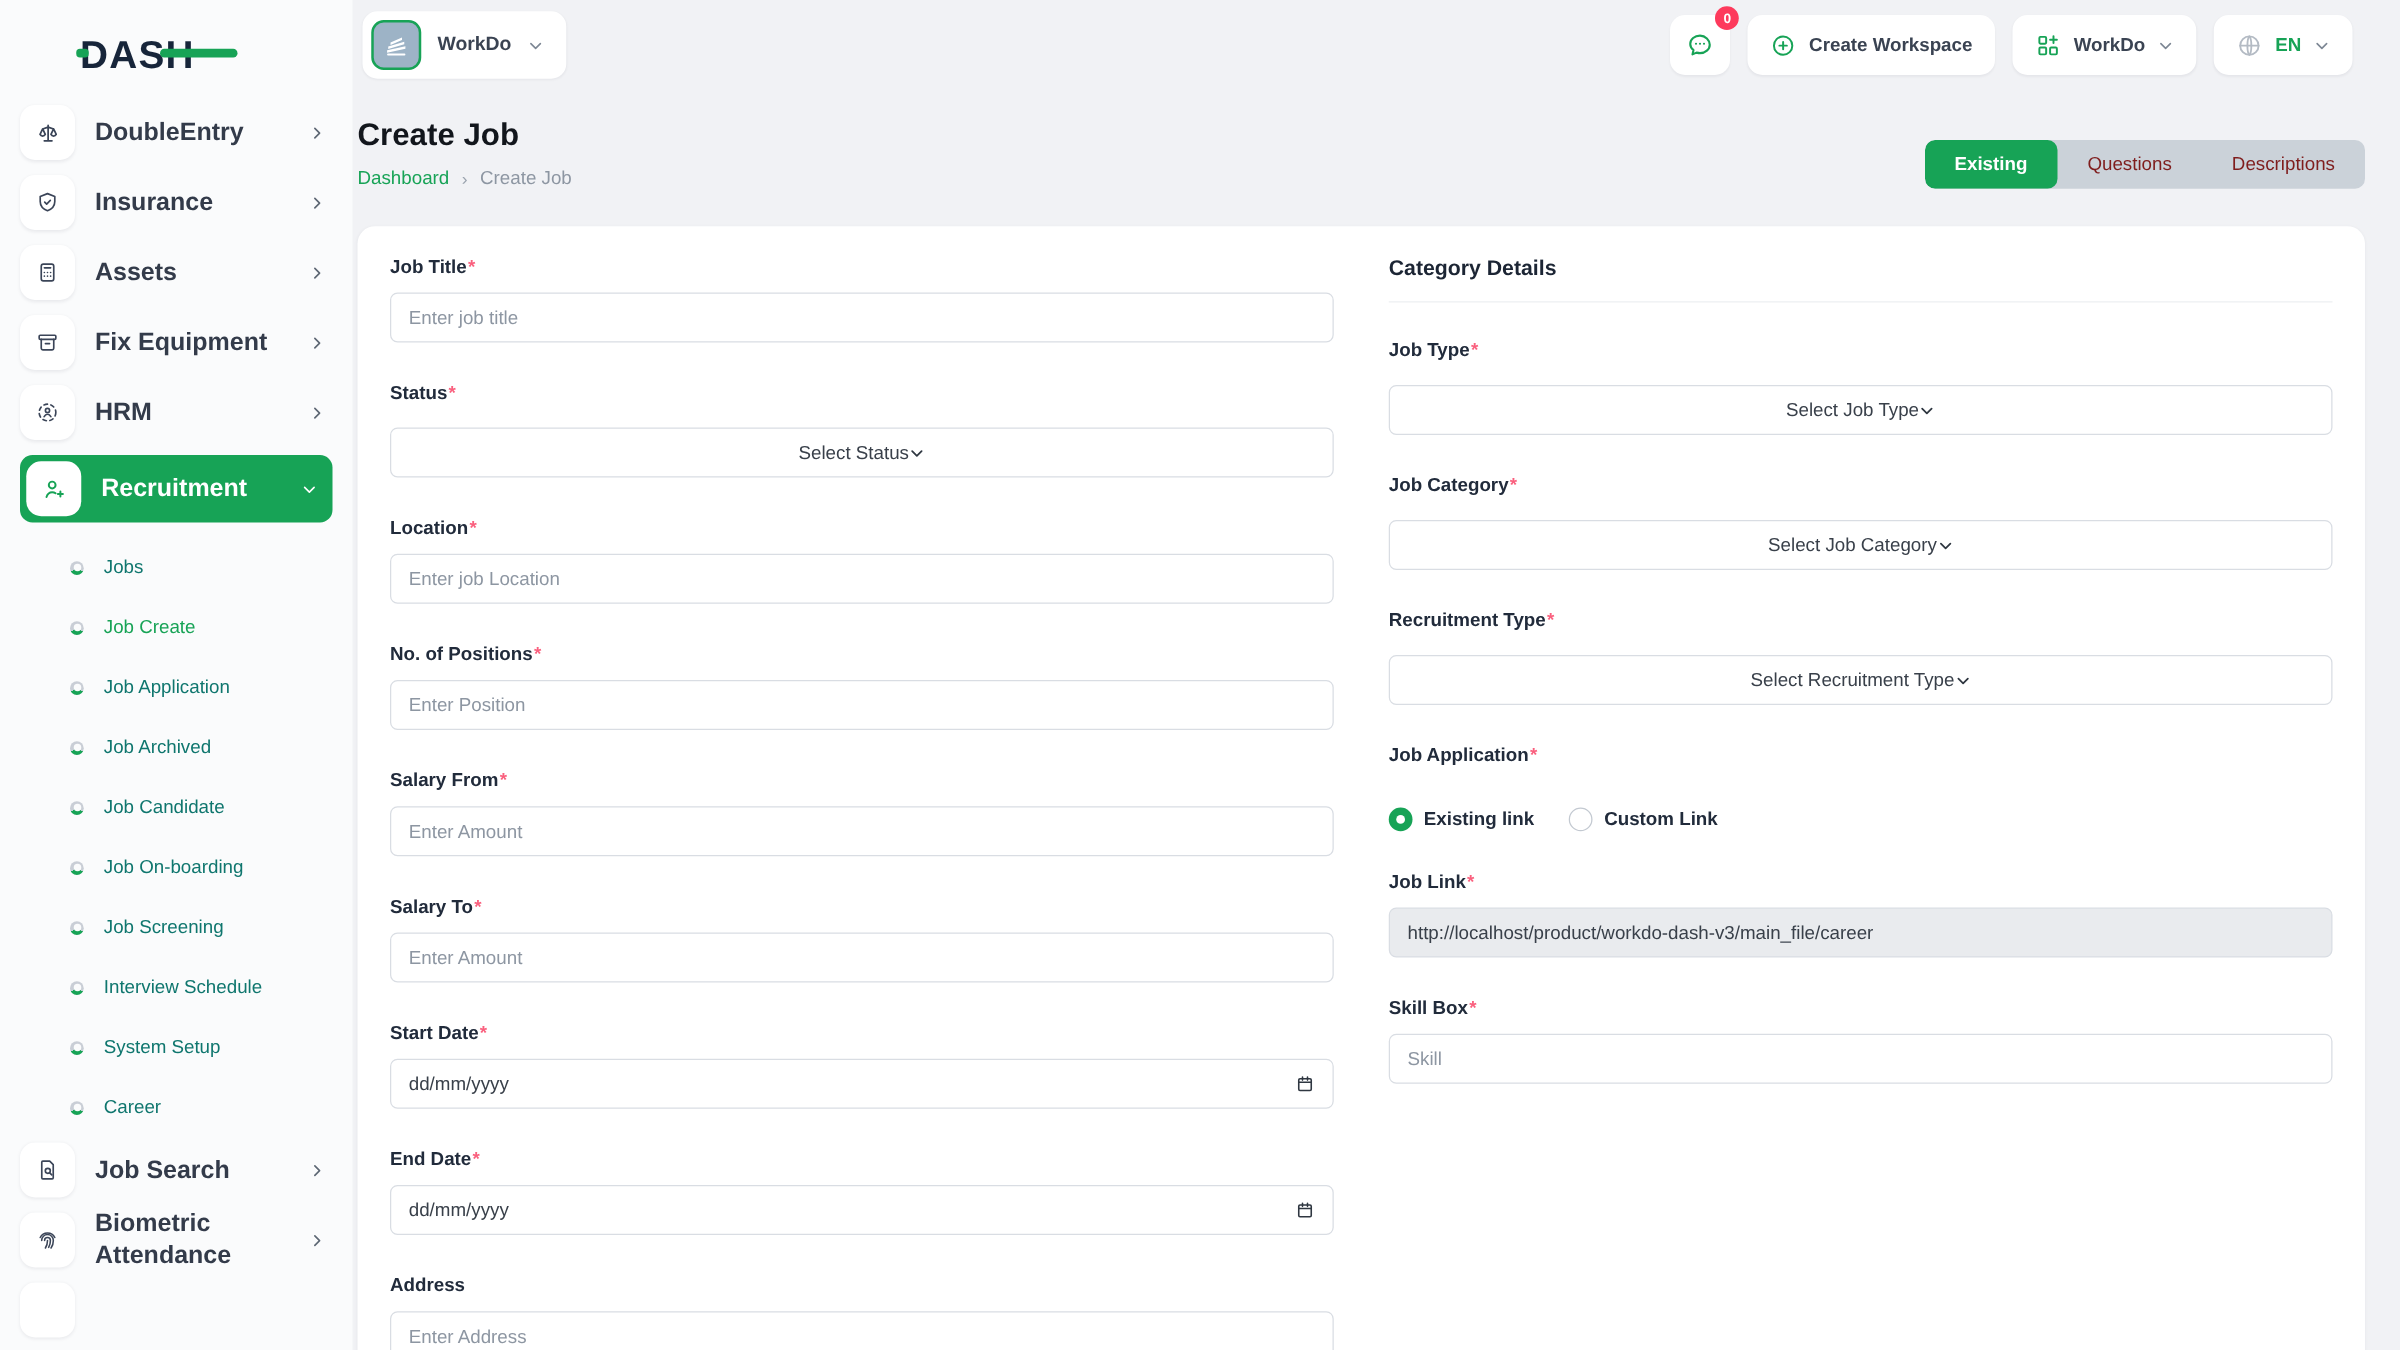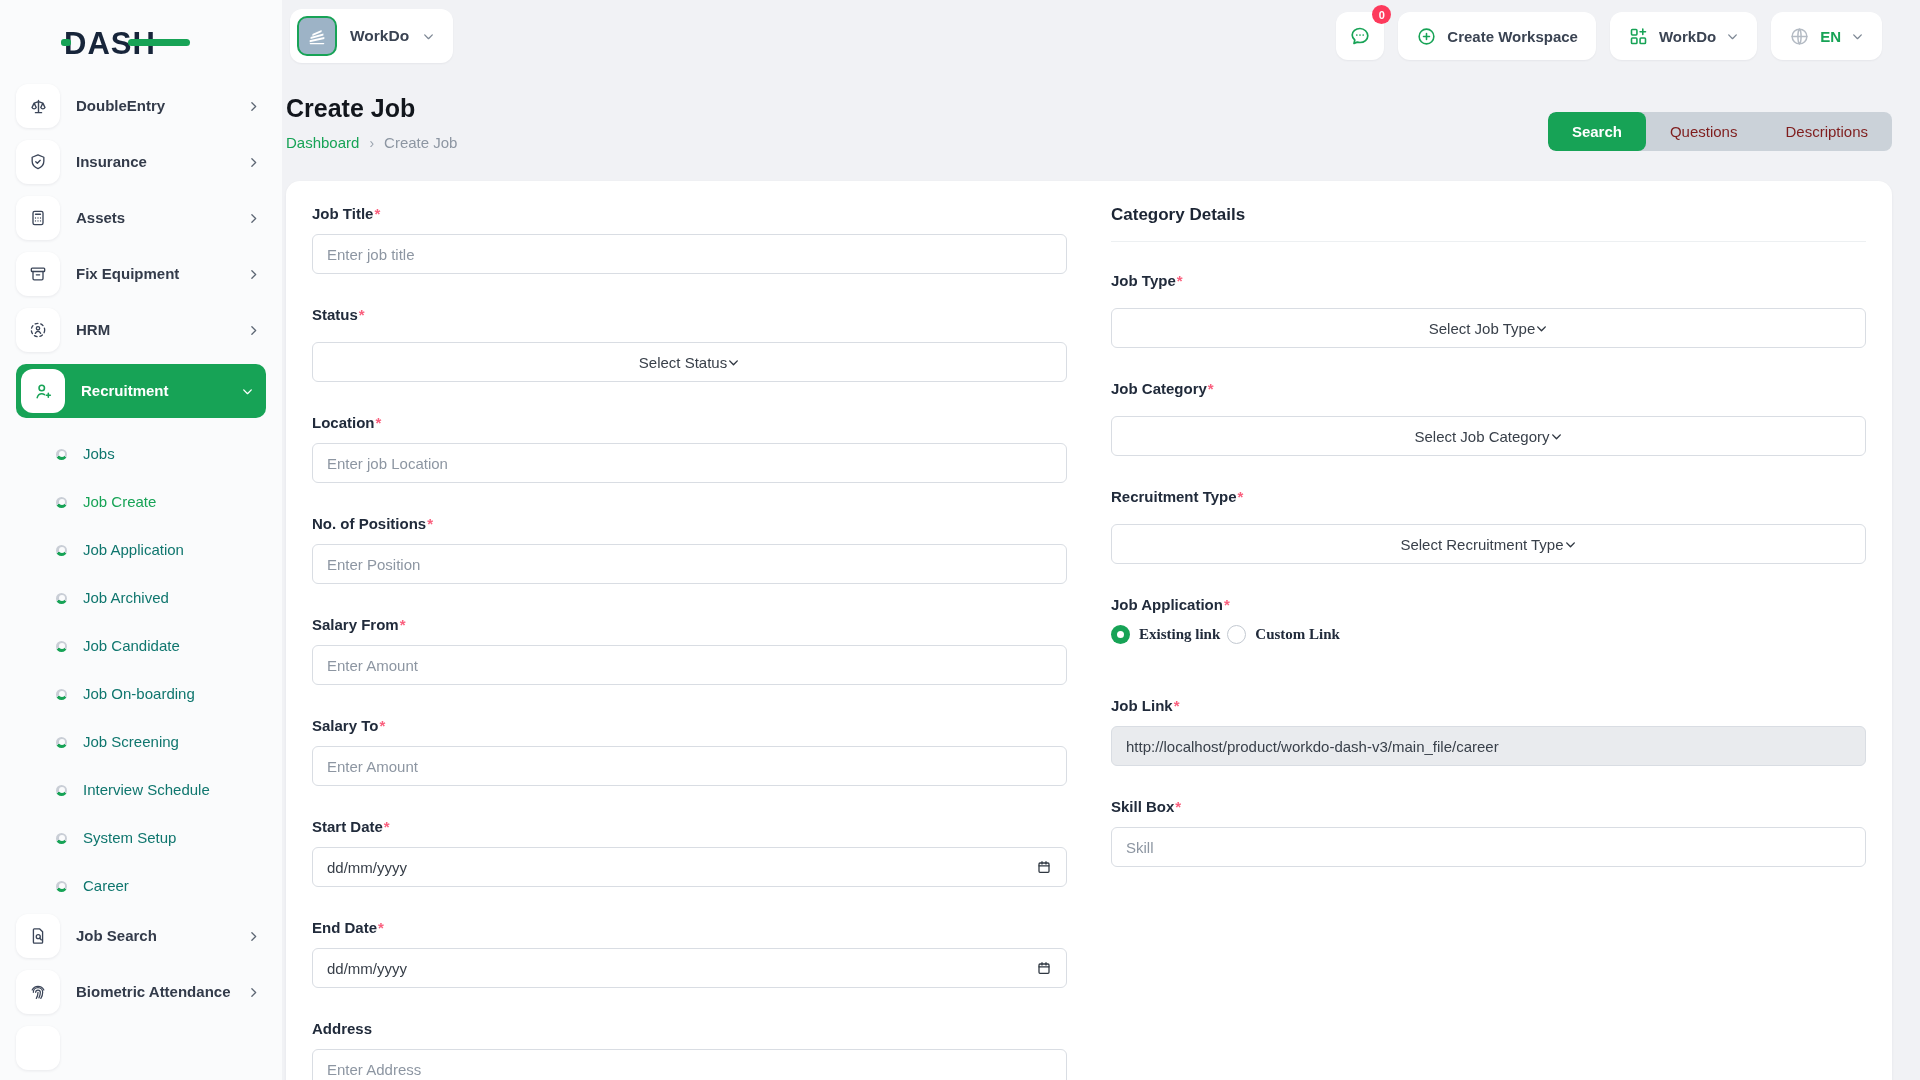--- a/index.html
+++ b/index.html
@@ -31,21 +31,21 @@
   .nav-item {
     display:flex; align-items:center; height:44px; margin-bottom:12px;
     cursor:pointer; border-radius:12px;
   }
   .icon-box {
     width:44px; height:44px; border-radius:12px; background:#ffffff;
     box-shadow:0 1px 3px rgba(20,30,50,.08);
     display:flex; align-items:center; justify-content:center; flex:0 0 auto;
     color:#3b4558;
   }
-  .nav-label { margin-left:16px; font-size:15px; font-weight:600; color:#333b4a; flex:1; line-height:1.25; }
+  .nav-label { margin-left:16px; font-size:20px; font-weight:600; color:#333b4a; flex:1; line-height:1.25; }
   .chev { color:#5c6673; flex:0 0 auto; margin-right:6px; }
 
   .nav-item.active {
     background:#17a356; height:54px; padding:0 12px 0 5px; margin:2px 0 10px;
     border-radius:10px;
   }
   .nav-item.active .icon-box { box-shadow:none; color:#17a356; }
   .nav-item.active .nav-label { color:#ffffff; font-weight:700; }
   .nav-item.active .chev { color:#ffffff; margin-right:0; }
 
@@ -131,21 +131,21 @@
   .select { justify-content:center; cursor:pointer;margin-top:19px; }
   .select .sel-text { color:#39404a; }
   .date-input { justify-content:space-between; cursor:text; }
   .ro-input { background:#e9ebee; cursor:default; }
   textarea.tarea {
     width:100%; height:100px; border:1px solid #d9dde3; border-radius:6px;
     font-size:15px; padding:11px 14px; color:#39404a; resize:both;
     font-family:"Liberation Sans", sans-serif; outline:none;
   }
 
-  .radios { display:flex; align-items:flex-start; gap:7px; height:40px;font-family:Liberation Serif, serif; }
+  .radios { display:flex; align-items:flex-end; gap:28px; height:40px; }
   .radio { display:flex; align-items:center; gap:9px; cursor:pointer; }
   .rdot { width:19px; height:19px; border-radius:50%; position:relative; flex:0 0 auto; }
   .rdot.on { background:#17a356; }
   .rdot.on::after { content:""; position:absolute; inset:6px; background:#fff; border-radius:50%; }
   .rdot.off { background:#fff; border:1.5px solid #c3c9d1; }
   .rlabel { font-size:15px; font-weight:600; color:#212b3b; }
 
   .card-footer { grid-column:1 / -1; display:flex; justify-content:flex-end; margin-top:18px; }
   .next-btn {
     background:#17a356; color:#fff; border:none; border-radius:8px;
@@ -418,21 +418,21 @@
 
 <main class="content">
   <div class="page-head">
     <h1 class="page-title">Create Job</h1>
     <div class="breadcrumb">
       <span class="bc-link">Dashboard</span>
       <span class="bc-sep">›</span>
       <span class="bc-current">Create Job</span>
     </div>
     <div class="tabs">
-      <div class="tab active">Search</div>
+      <div class="tab active">Existing</div>
       <div class="tab">Questions</div>
       <div class="tab">Descriptions</div>
     </div>
   </div>
 
   <section class="card">
 
     <div class="col">
       <div class="fields">
 

